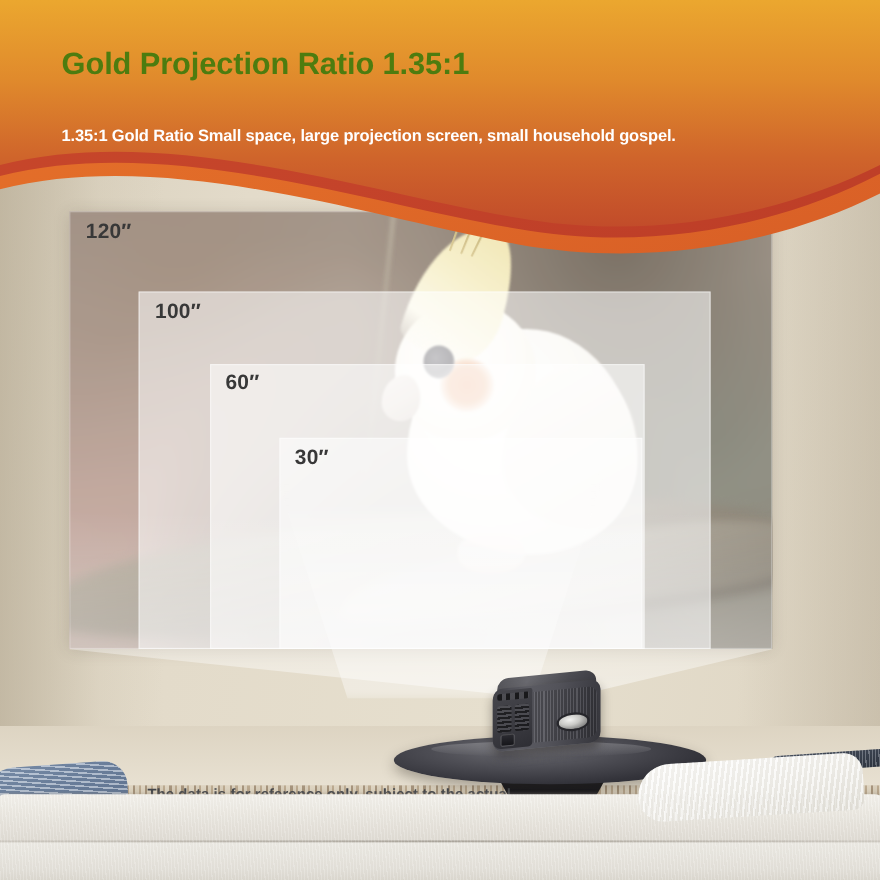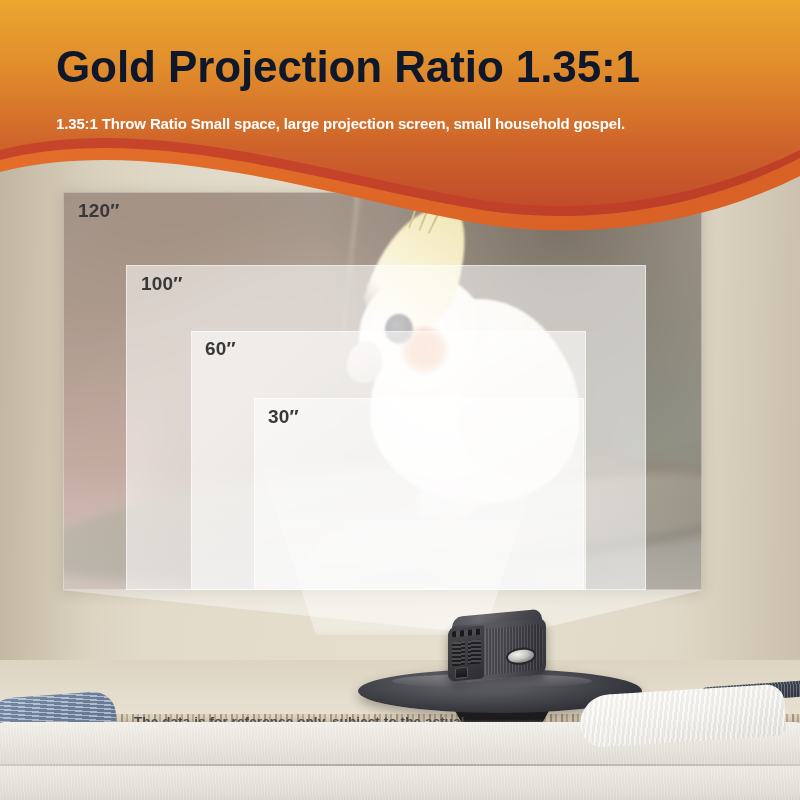--- a/index.html
+++ b/index.html
@@ -391,23 +391,23 @@
   
   .header {
     position: absolute;
     left: 0; top: 0; width: 800px; height: 232px;
     pointer-events: none;
   }
   .header svg { display: block; }
   .header-title {
     position: absolute;
     left: 56px; top: 42px;
-    font-size: 44px;
+    font-size: 28px;
     font-weight: bold;
-    color: #0f172a;
+    color: #4d7c0f;
     letter-spacing: -.1px;
     white-space: nowrap;
   }
   .header-sub {
     position: absolute;
     left: 56px; top: 115px;
     font-size: 15px;
     font-weight: bold;
     color: #ffffff;
     white-space: nowrap;
@@ -520,16 +520,16 @@
       <g clip-path="url(#hdrClip)">
 
         <path d="M0,172 C 150,134 330,196 470,222 C 580,242 700,226 800,176 L800,0 L0,0 Z" fill="url(#waveFront)"></path>
 
         <path d="M0,160 C 150,122 330,184 470,208 C 580,228 700,210 800,158 L800,0 L0,0 Z" fill="url(#waveBack)"></path>
 
         <path d="M0,0 H800 V150 C 700,200 580,218 470,198 C 330,174 150,112 0,150 Z" fill="url(#hdrGrad)"></path>
       </g>
     </svg>
     <div class="header-title">Gold Projection Ratio 1.35:1</div>
-    <div class="header-sub">1.35:1 Throw Ratio Small space, large projection screen, small household gospel.</div>
+    <div class="header-sub">1.35:1 Gold Ratio Small space, large projection screen, small household gospel.</div>
   </div>
 
 </div>
 
 </body></html>

